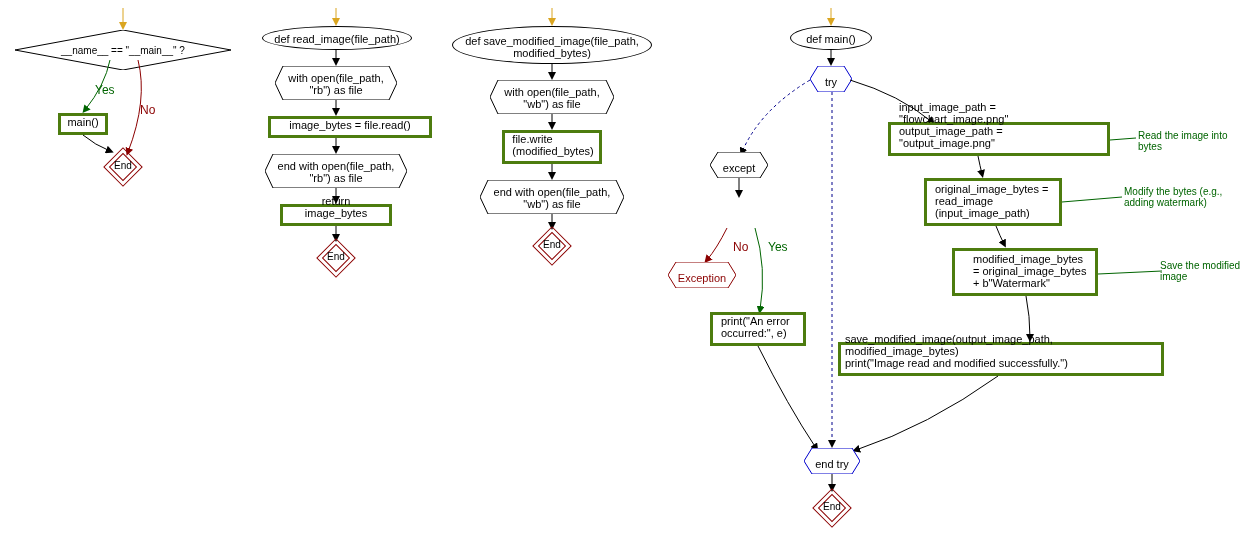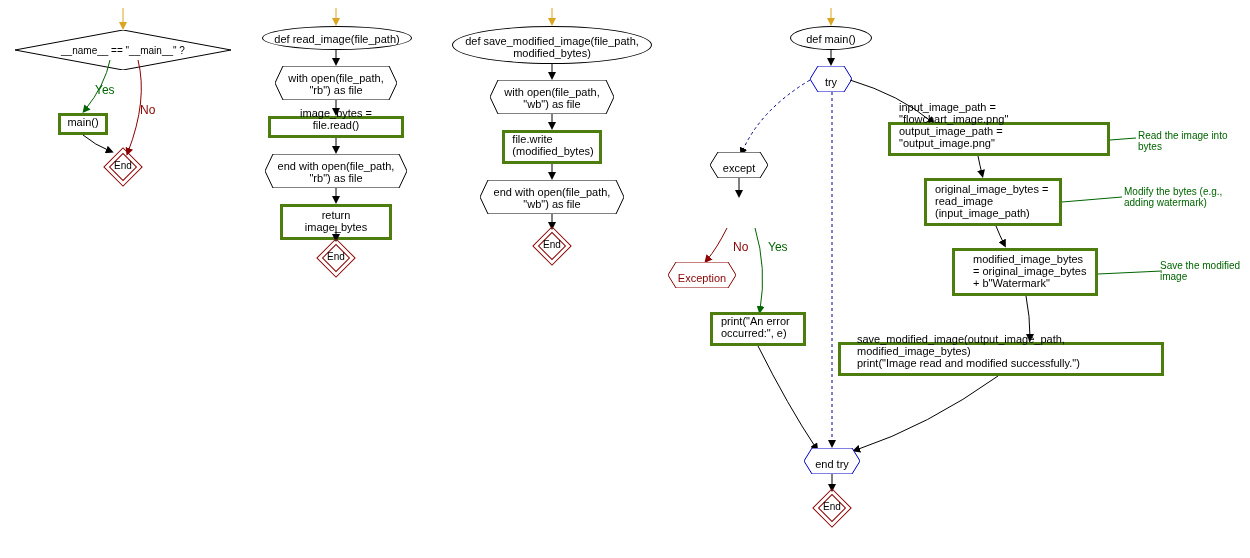--- a/index.html
+++ b/index.html
@@ -100,40 +100,40 @@
 <svg width="122" height="34" style="position:absolute;left:0;top:0">
         <polygon points="8,0 114,0 122,17 114,34 8,34 0,17" fill="#fff" stroke="#000"></polygon>
       </svg>
 <span style="position:relative;z-index:1;text-align:center">with open(file_path, "rb") as file</span>
     </div>
 
 <div class="arrow" style="left:331px;top:100px"><svg width="10" height="18">
         <line x1="5" y1="0" x2="5" y2="12" stroke="#000" marker-end="url(#ah-black)"></line>
       </svg></div>
 
-<div class="node rect" style="left:268px;top:116px;width:136px;height:22px">
+<div class="node rect" style="left:268px;top:116px;width:164px;height:22px">
 <span>image_bytes = file.read()</span>
     </div>
 
 <div class="arrow" style="left:331px;top:138px"><svg width="10" height="18">
         <line x1="5" y1="0" x2="5" y2="12" stroke="#000" marker-end="url(#ah-black)"></line>
       </svg></div>
 
 <div class="node" style="left:265px;top:154px;width:142px;height:34px">
 <svg width="142" height="34" style="position:absolute;left:0;top:0">
         <polygon points="8,0 134,0 142,17 134,34 8,34 0,17" fill="#fff" stroke="#000"></polygon>
       </svg>
 <span style="position:relative;z-index:1;text-align:center">end with open(file_path, "rb") as file</span>
     </div>
 
 <div class="arrow" style="left:331px;top:188px"><svg width="10" height="18">
         <line x1="5" y1="0" x2="5" y2="12" stroke="#000" marker-end="url(#ah-black)"></line>
       </svg></div>
 
-<div class="node rect" style="left:280px;top:204px;width:112px;height:36px">
+<div class="node rect" style="left:280px;top:204px;width:112px;height:22px">
 <span>return image_bytes</span>
     </div>
 
 <div class="arrow" style="left:331px;top:226px"><svg width="10" height="18">
         <line x1="5" y1="0" x2="5" y2="12" stroke="#000" marker-end="url(#ah-black)"></line>
       </svg></div>
 
 <div class="end-diamond" style="left:322px;top:244px">
 <div class="end-diamond-outer"></div>
       <div class="end-diamond-inner"></div>
@@ -282,21 +282,21 @@
       </svg></div>
 
 <div class="node rect" style="left:952px;top:248px;width:146px;height:48px;text-align:left;padding-left:18px">
 <span style="text-align:left">modified_image_bytes = original_image_bytes + b"Watermark"</span>
     </div>
 
 <div class="arrow" style="left:1018px;top:296px"><svg width="20" height="48">
         <path d="M 8 0 Q 12 20 12 42" fill="none" stroke="#000" marker-end="url(#ah-black)"></path>
       </svg></div>
 
-<div class="node rect" style="left:838px;top:342px;width:326px;height:34px;text-align:left;padding-left:16px">
+<div class="node rect" style="left:838px;top:342px;width:326px;height:34px;text-align:left;padding-left:4px">
 <span style="white-space:pre-line;text-align:left">save_modified_image(output_image_path, modified_image_bytes)
 print("Image read and modified successfully.")</span>
     </div>
 
 <div class="arrow" style="left:848px;top:376px">
 <svg width="160" height="82">
         <path d="M 150 0 Q 80 50 8 74" fill="none" stroke="#000" marker-end="url(#ah-black)"></path>
       </svg></div>
 
 <div class="node" style="left:804px;top:448px;width:56px;height:26px">

